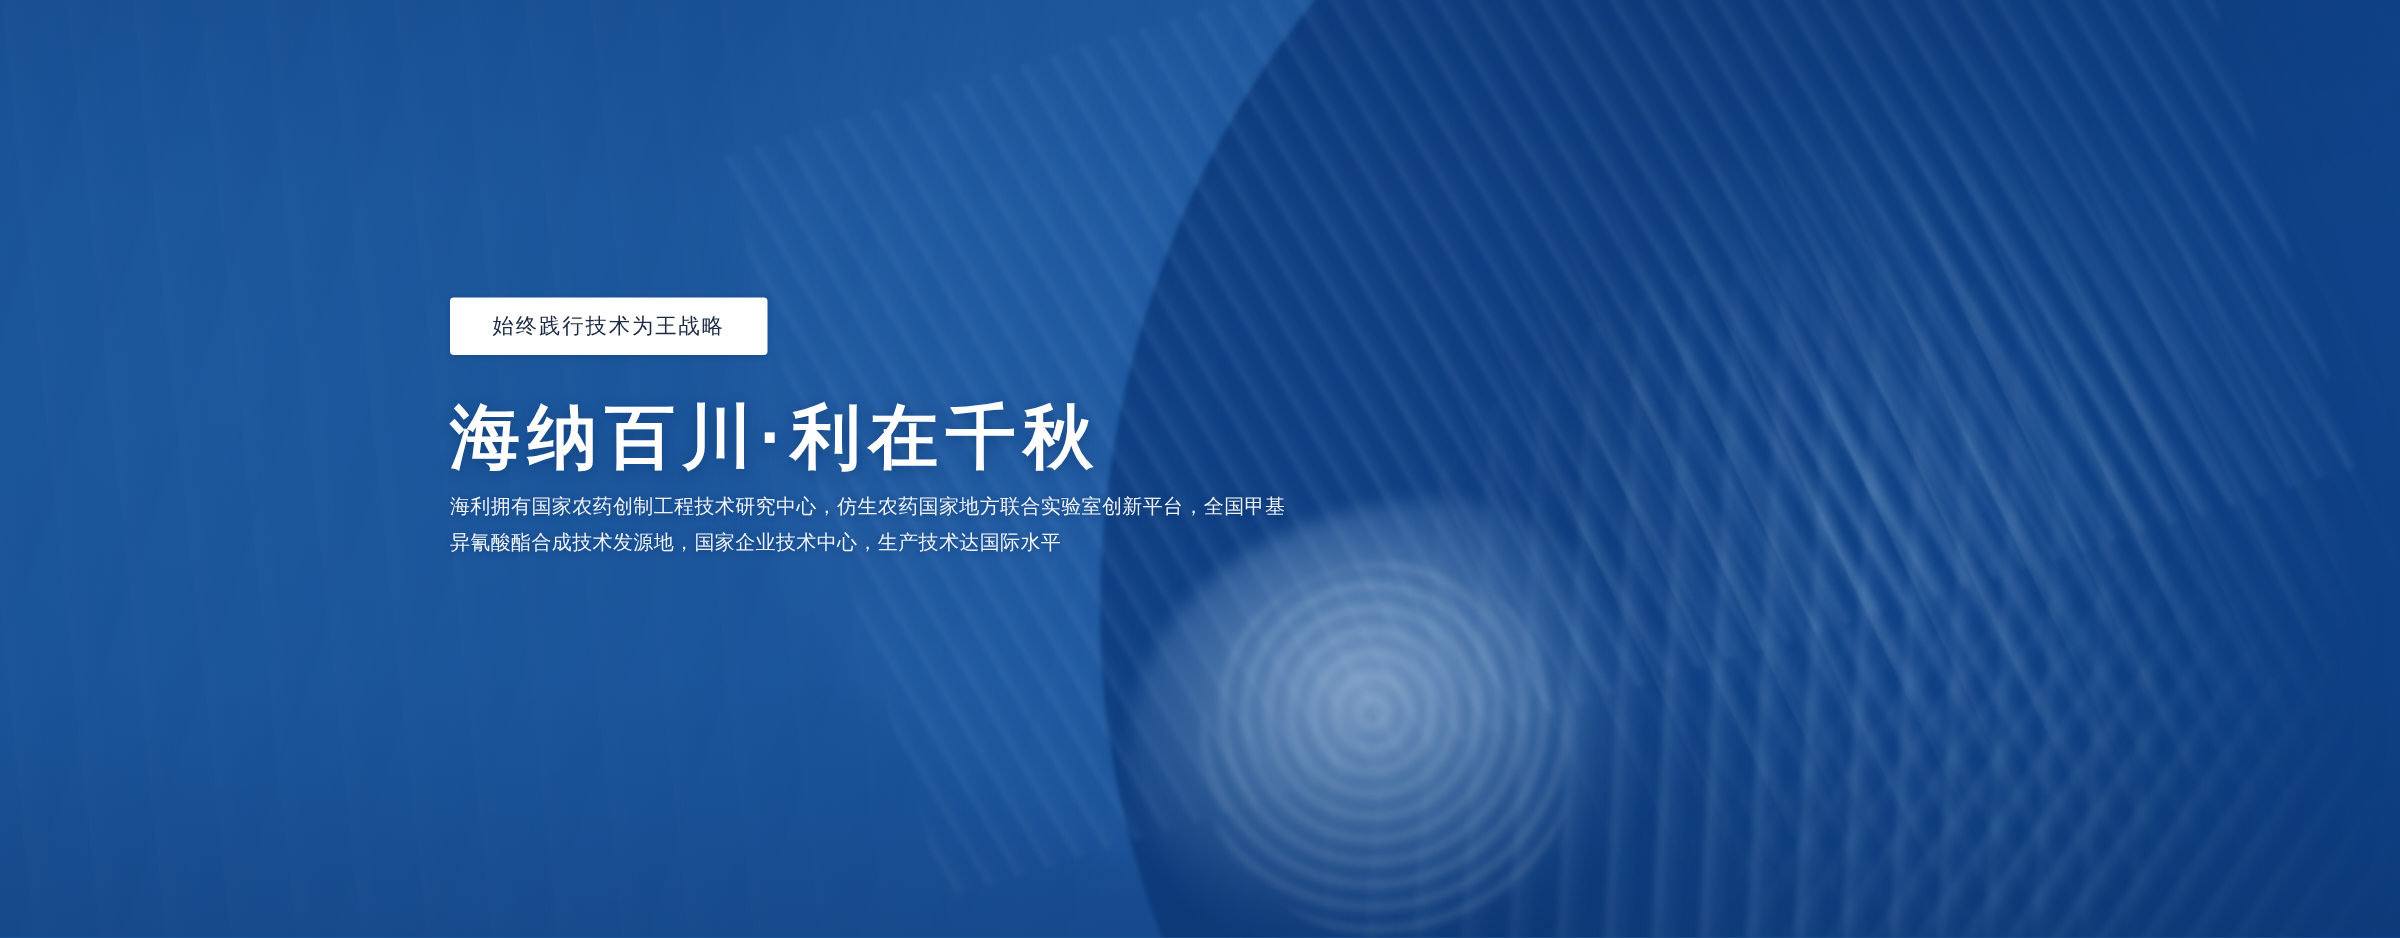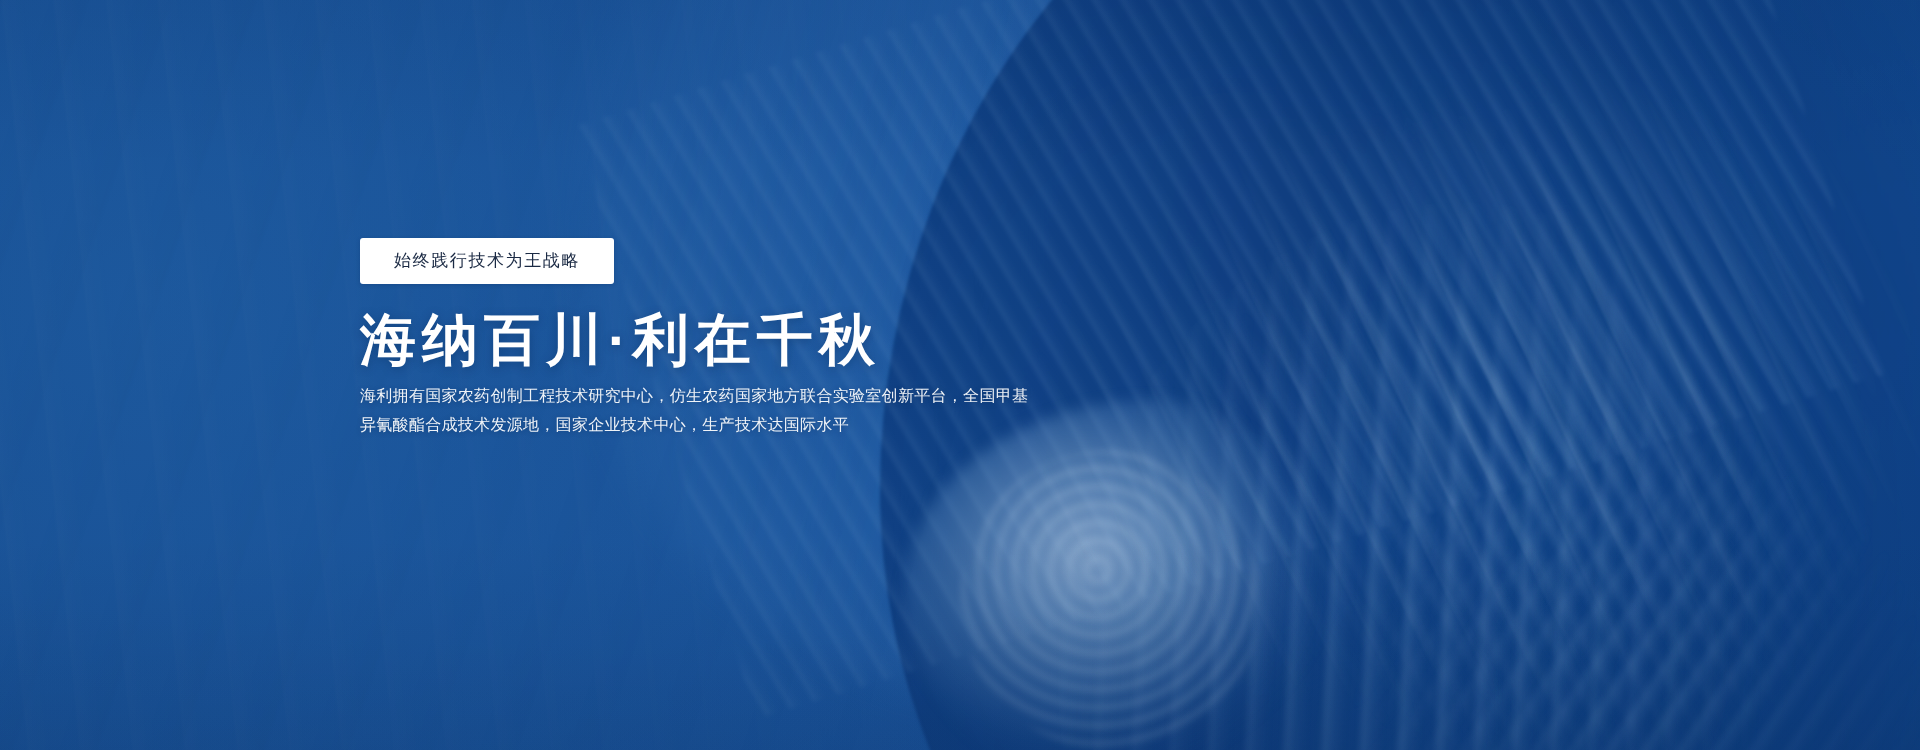--- a/index.html
+++ b/index.html
@@ -215,21 +215,21 @@
     font-size:17px;
     line-height:1;
     letter-spacing:1.6px;
     padding:14px 34px 15px 34px;
     border-radius:3px;
     white-space:nowrap;
     box-shadow:0 1px 4px rgba(0,20,60,0.18);
   }
 
   .headline {
-    margin-top:26px;
+    margin-top:36px;
     color:#ffffff;
     font-size:56px;
     font-weight:bold;
     line-height:1.08;
     letter-spacing:6px;
     white-space:nowrap;
     text-shadow:0 2px 10px rgba(6,34,76,0.35);
   }
 
   .desc {

